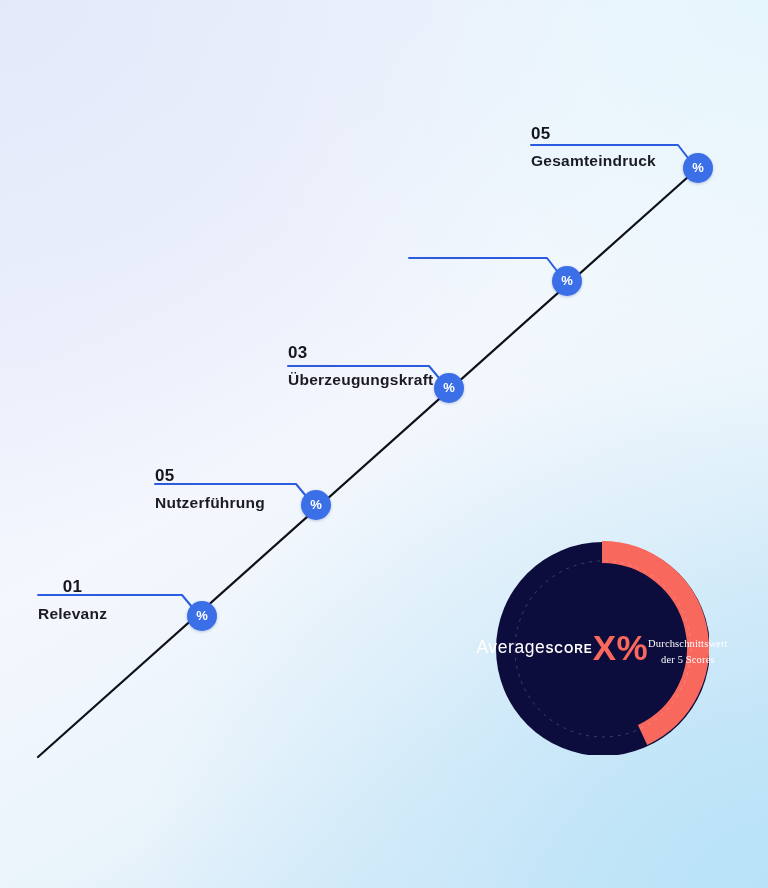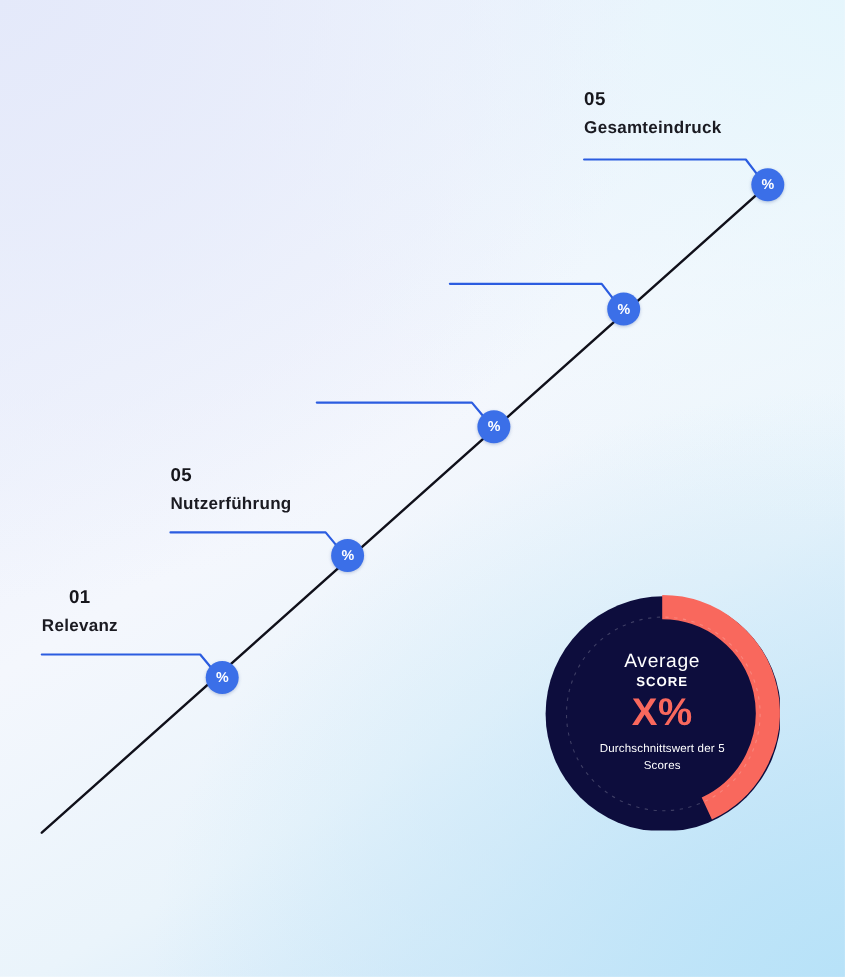--- a/index.html
+++ b/index.html
@@ -30,20 +30,21 @@
     left: 0;
     top: 0;
     width: 768px;
     height: 888px;
   }
 
   
   .step-text {
     position: absolute;
     white-space: nowrap;
+    margin-top: 44px;
   }
   .step-num {
     font-size: 17px;
     font-weight: bold;
     color: #16161c;
     letter-spacing: 0.4px;
     line-height: 1;
     margin: 0 0 11px 0;
   }
   .step-label {
@@ -86,21 +87,21 @@
     left: 0;
     top: 0;
   }
   .donut-center {
     position: absolute;
     left: 0;
     top: 0;
     width: 216px;
     height: 216px;
     display: flex;
-    flex-direction: column;
+    flex-direction: row;
     align-items: center;
     justify-content: center;
     text-align: center;
   }
   .donut-average {
     font-size: 17.5px;
     font-weight: normal;
     color: #ffffff;
     letter-spacing: 0.6px;
     line-height: 1.1;
@@ -122,20 +123,21 @@
     margin-top: 1px;
   }
   .donut-caption {
     font-size: 10.5px;
     font-weight: normal;
     color: #ffffff;
     letter-spacing: 0.15px;
     line-height: 1.45;
     margin-top: 7px;
     max-width: 150px;
+    font-family: Liberation Serif, serif;
   }
 </style>
 </head>
 <body>
 
 <div id="infographic">
 
   <svg class="layer" viewBox="0 0 768 888" width="768" height="888">
     <line id="diag-line" stroke="#10101a" stroke-width="2.2" stroke-linecap="round" x1="38" y1="757" x2="698" y2="168"></line>
   </svg>
@@ -148,20 +150,24 @@
     <polyline fill="none" stroke="#2b5ce0" stroke-width="2" stroke-linecap="round" stroke-linejoin="round" points="531,145 678,145 688,158"></polyline>
   </svg>
 
   <div class="step-text" style="left: 38px; top: 534px; text-align: center;">
     <p class="step-num">01</p>
     <p class="step-label">Relevanz</p>
   </div>
   <div class="step-text" style="left: 155px; top: 423px;">
     <p class="step-num">05</p>
     <p class="step-label">Nutzerführung</p>
+  </div>
+  <div class="step-text" style="left: 288px; top: 300px;">
+    <p class="step-num">03</p>
+    <p class="step-label">Überzeugungskraft</p>
   </div>
   <div class="step-text" style="left: 531px; top: 81px;">
     <p class="step-num">05</p>
     <p class="step-label">Gesamteindruck</p>
   </div>
 
   <div class="marker" style="left: 202px; top: 616px; background: rgb(59, 111, 232);">%</div>
   <div class="marker" style="left: 316px; top: 505px; background: rgb(59, 111, 232);">%</div>
   <div class="marker" style="left: 449px; top: 388px; background: rgb(59, 111, 232);">%</div>
   <div class="marker" style="left: 567px; top: 281px; background: rgb(59, 111, 232);">%</div>

